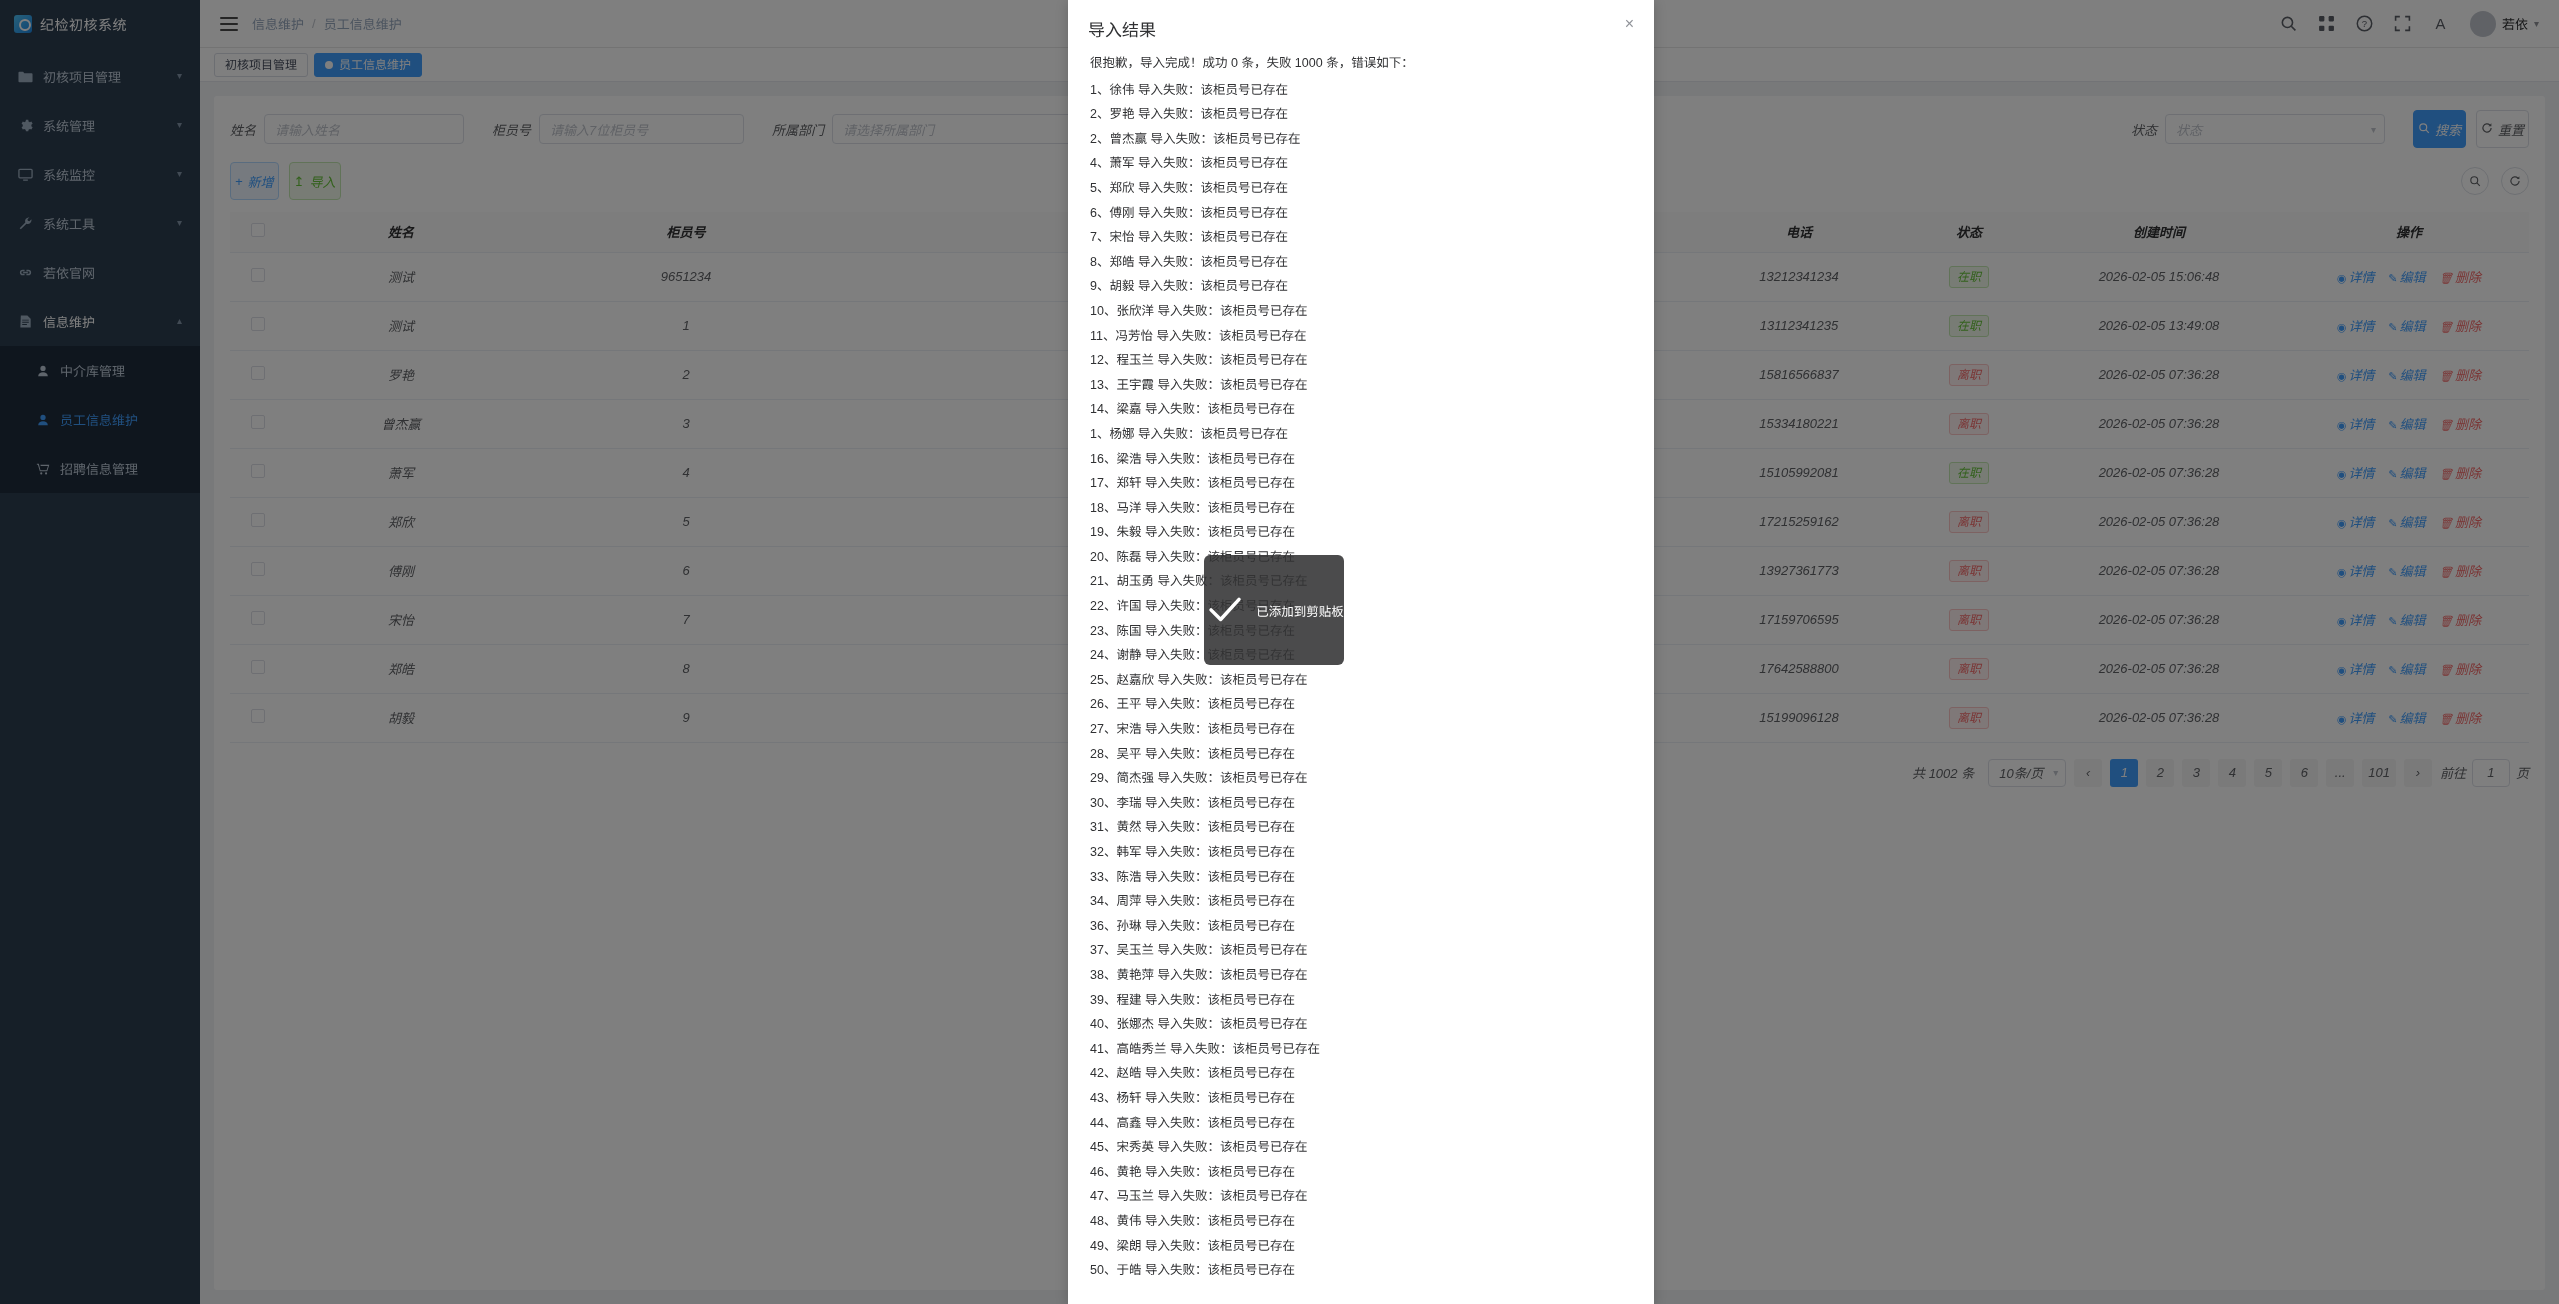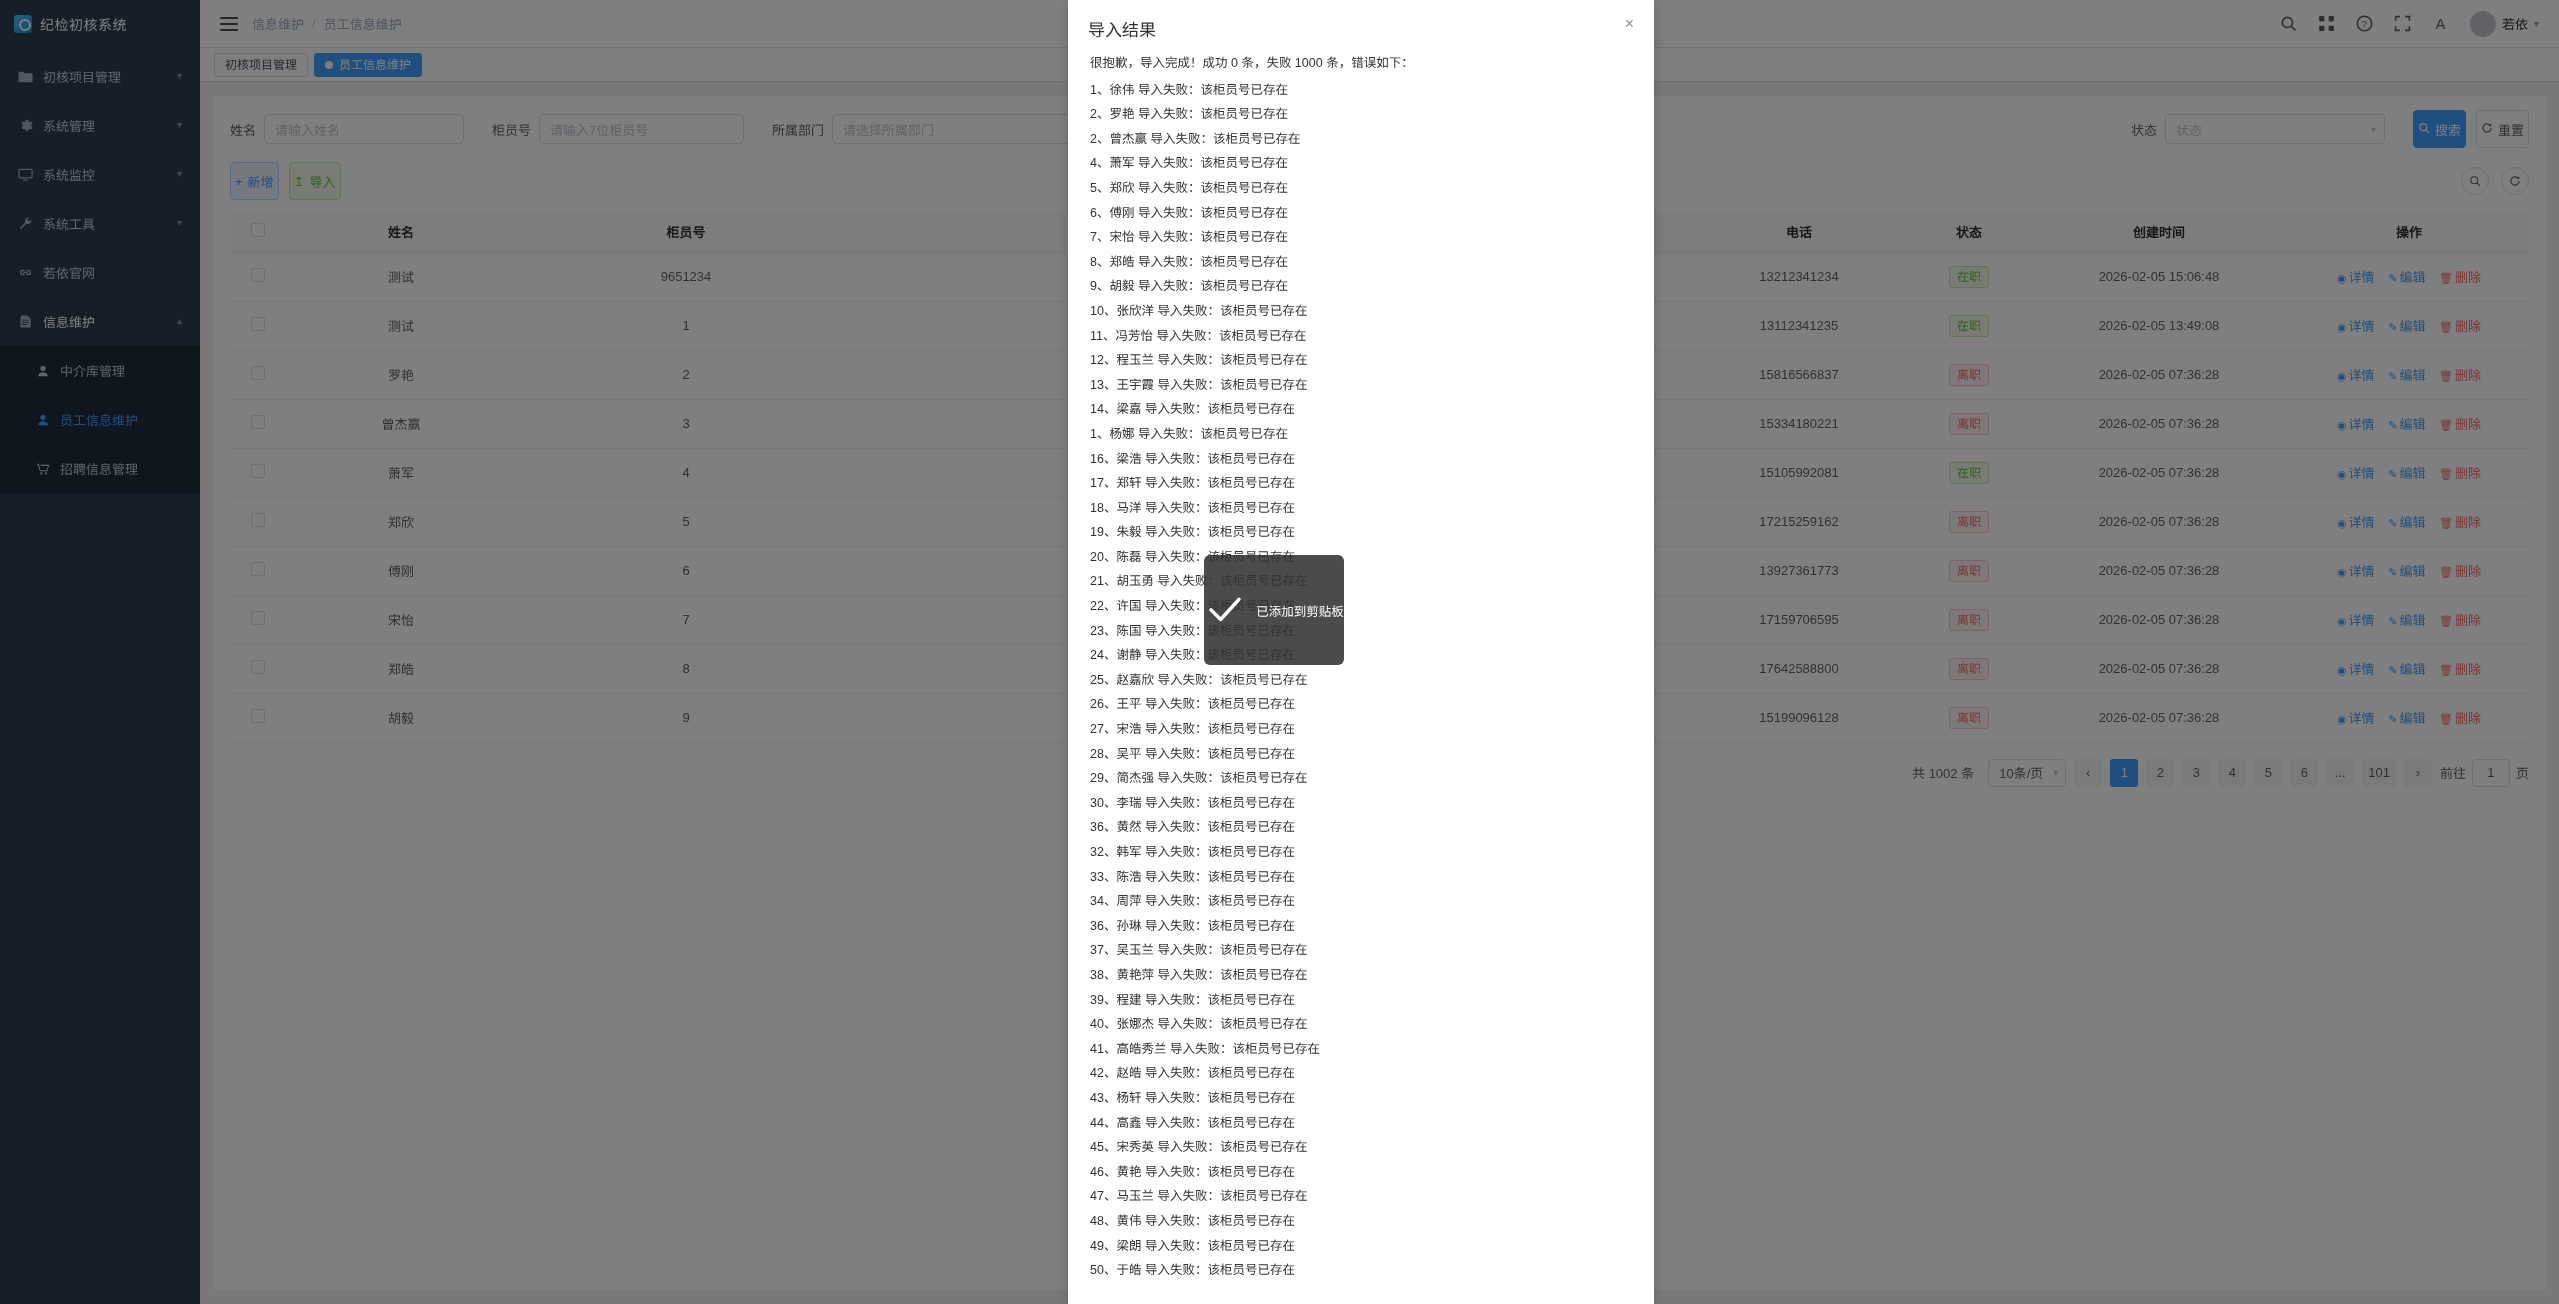--- a/index.html
+++ b/index.html
@@ -77,21 +77,21 @@
   }
   .tab {
     height: 24px; line-height: 22px; padding: 0 10px; font-size: 12px;
     border: 1px solid #d8dce5; background:#fff; color:#495060; border-radius:3px; cursor:pointer;
     display:flex; align-items:center; gap:6px;
   }
   .tab.active { background:#409eff; border-color:#409eff; color:#fff; }
   .tab .dot { width:8px; height:8px; border-radius:50%; background:#fff; display:inline-block; }
 
   .content { flex:1; padding: 14px; overflow:hidden; }
-  .panel { background:#fff; border-radius:3px; padding: 14px 16px 10px 16px; height: 100%; }
+  .panel { background:#fff; border-radius:3px; padding: 14px 16px 10px 16px; height: 100%; font-style: italic; }
 
   .filters { display:flex; align-items:center; gap: 10px; flex-wrap: nowrap; }
   .f-item { display:flex; align-items:center; gap:8px; }
   .f-label { font-size:13px; color:#606266; white-space:nowrap; }
   .inp {
     height: 30px; border:1px solid #dcdfe6; border-radius:4px; background:#fff;
     font-size: 13px; color:#c0c4cc; padding: 0 10px; display:flex; align-items:center;
     cursor:text;
   }
   .inp.w200 { width: 200px; }
@@ -650,21 +650,21 @@
       <div class="err-line">21、胡玉勇 导入失败：该柜员号已存在</div>
       <div class="err-line">22、许国 导入失败：该柜员号已存在</div>
       <div class="err-line">23、陈国 导入失败：该柜员号已存在</div>
       <div class="err-line">24、谢静 导入失败：该柜员号已存在</div>
       <div class="err-line">25、赵嘉欣 导入失败：该柜员号已存在</div>
       <div class="err-line">26、王平 导入失败：该柜员号已存在</div>
       <div class="err-line">27、宋浩 导入失败：该柜员号已存在</div>
       <div class="err-line">28、吴平 导入失败：该柜员号已存在</div>
       <div class="err-line">29、简杰强 导入失败：该柜员号已存在</div>
       <div class="err-line">30、李瑞 导入失败：该柜员号已存在</div>
-      <div class="err-line">36、黄然 导入失败：该柜员号已存在</div>
+      <div class="err-line">31、黄然 导入失败：该柜员号已存在</div>
       <div class="err-line">32、韩军 导入失败：该柜员号已存在</div>
       <div class="err-line">33、陈浩 导入失败：该柜员号已存在</div>
       <div class="err-line">34、周萍 导入失败：该柜员号已存在</div>
       <div class="err-line">36、孙琳 导入失败：该柜员号已存在</div>
       <div class="err-line">37、吴玉兰 导入失败：该柜员号已存在</div>
       <div class="err-line">38、黄艳萍 导入失败：该柜员号已存在</div>
       <div class="err-line">39、程建 导入失败：该柜员号已存在</div>
       <div class="err-line">40、张娜杰 导入失败：该柜员号已存在</div>
       <div class="err-line">41、高皓秀兰 导入失败：该柜员号已存在</div>
       <div class="err-line">42、赵皓 导入失败：该柜员号已存在</div>

